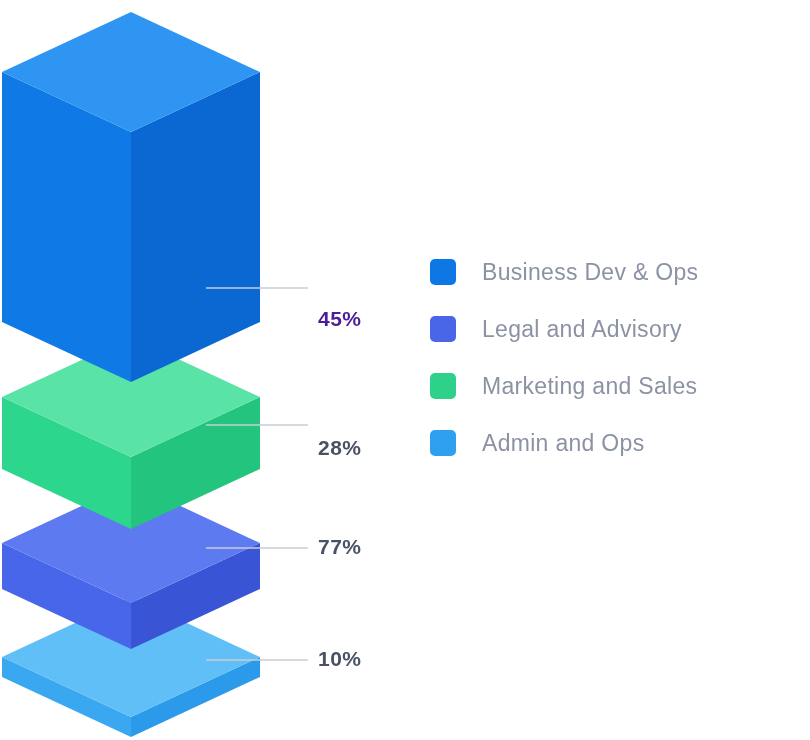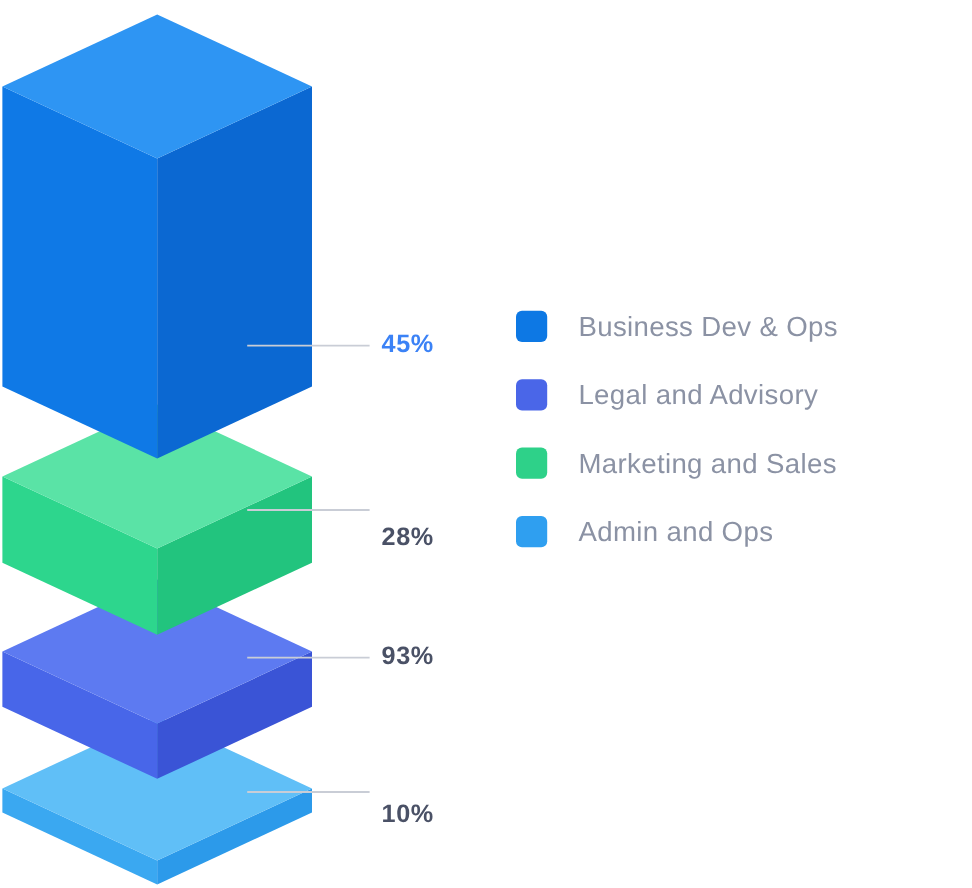--- a/index.html
+++ b/index.html
@@ -78,24 +78,24 @@
       <polygon points="131,337 260,397 131,457 2,397" fill="#5ae3a6"></polygon>
       <polygon points="2,72 131,132 131,382 2,322" fill="#0f79e6"></polygon>
       <polygon points="131,132 260,72 260,322 131,382" fill="#0b68d2"></polygon>
       <polygon points="131,12 260,72 131,132 2,72" fill="#2e95f3"></polygon>
       <line x1="206" y1="288" x2="308" y2="288" stroke="#c9cdd6" stroke-width="1.5"></line>
       <line x1="206" y1="425" x2="308" y2="425" stroke="#c9cdd6" stroke-width="1.5"></line>
       <line x1="206" y1="548" x2="308" y2="548" stroke="#c9cdd6" stroke-width="1.5"></line>
       <line x1="206" y1="660" x2="308" y2="660" stroke="#c9cdd6" stroke-width="1.5"></line>
     </svg>
 
-  <div class="pct pct-0" style="color: #3b82f6;">45%</div>
+  <div class="pct pct-0" style="color: #4c1d95; margin-top: 32px;">45%</div>
   <div class="pct pct-1" style="color: rgb(74, 81, 102);">28%</div>
-  <div class="pct pct-2" style="color: rgb(74, 81, 102);">93%</div>
-  <div class="pct pct-3" style="color: rgb(74, 81, 102); margin-top: 20px;">10%</div>
+  <div class="pct pct-2" style="color: rgb(74, 81, 102);">77%</div>
+  <div class="pct pct-3" style="color: rgb(74, 81, 102);">10%</div>
 
   <div class="legend">
     <div class="legend-row">
       <span class="swatch" style="background-color: rgb(13, 120, 228);"></span>
       <span class="legend-label" style="color: rgb(139, 146, 164);">Business Dev &amp; Ops</span>
     </div>
     <div class="legend-row">
       <span class="swatch" style="background-color: rgb(74, 102, 232);"></span>
       <span class="legend-label" style="color: rgb(139, 146, 164);">Legal and Advisory</span>
     </div>

